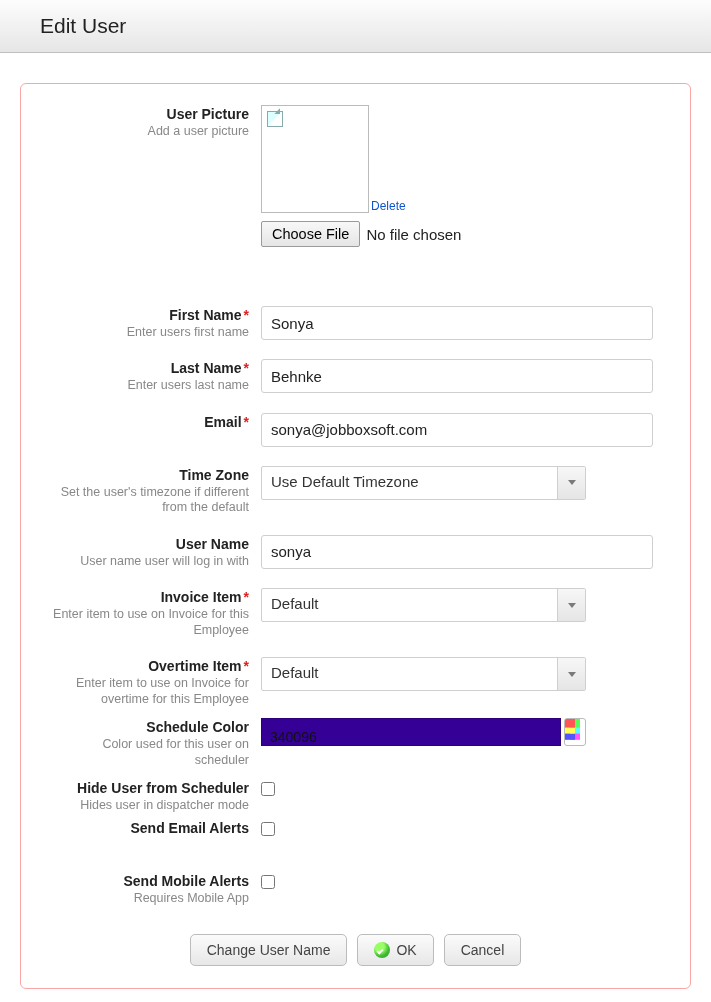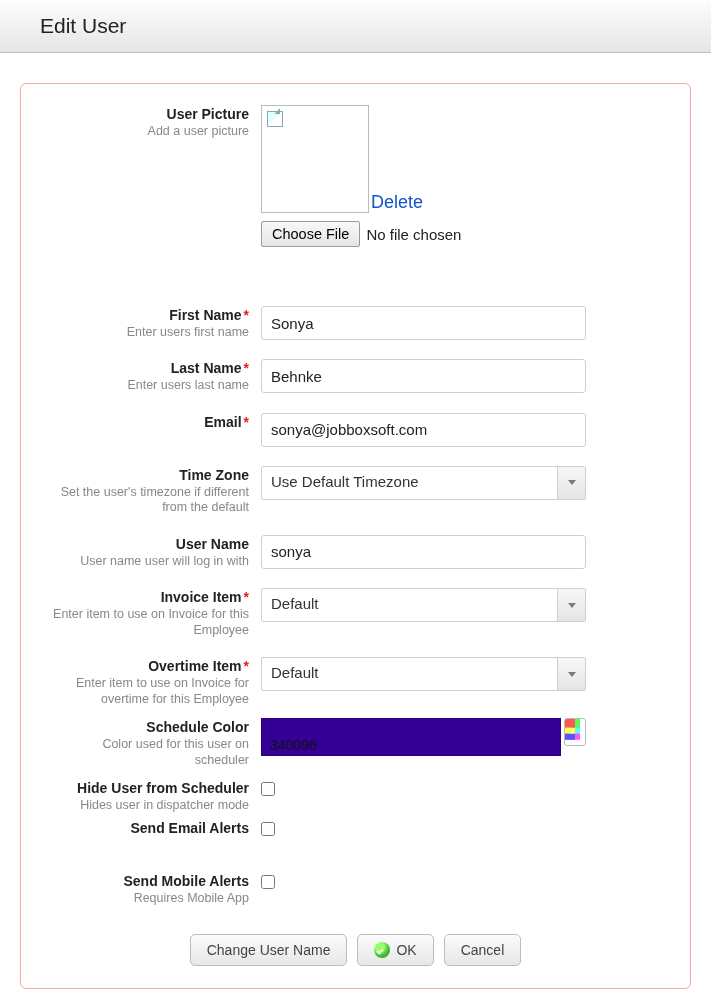--- a/index.html
+++ b/index.html
@@ -48,21 +48,21 @@
   .labelcol .hint {
     font-size: 12.5px;
     color: #888;
     display: block;
     line-height: 1.25;
     margin-top: 1px;
   }
   .req { color: #d22; margin-left: 2px; }
   .fieldcol { flex: 1; padding-top: 1px; }
   .txt {
-    width: 325px;
+    width: 392px;
     height: 34px;
     padding: 4px 9px;
     font-size: 15px;
     border: 1px solid #cfcfcf;
     border-radius: 3px;
     background: #fff;
     color: #222;
   }
   .select-wrap {
     width: 325px;
@@ -109,21 +109,21 @@
   }
   .pic-box .broken::after{
     content:"";
     position:absolute; right:-2px; top:-2px;
     border:4px solid transparent;
     border-left-color:#8aa;
     transform:rotate(45deg);
   }
   .delete-link {
     color: #1155cc;
-    font-size: 18px;
+    font-size: 12px;
     text-decoration: none;
     margin-left: 2px;
     vertical-align: bottom;
     margin-top: 37px;
   }
   .choose-row { margin-top: 8px; display:flex; align-items:center; gap:6px;}
   .btn-native {
     font-family: Arial, sans-serif;
     font-size: 14.5px;
     padding: 4px 10px;
@@ -137,21 +137,21 @@
     width: 325px;
     height: 28px;
     display:flex;
     align-items:stretch;
   }
   .colorfield .swatch {
     flex:1;
     background:#340096;
     color:#111;
     font-size:14px;
-    padding:18px 8px;
+    padding:10px 8px;
     border:1px solid #2b007a;
   }
   .colorfield .picker {
     width:22px;
     margin-left:3px;
     border:1px solid #bbb;
     border-radius:3px;
     background:
       linear-gradient(#f55,#f55) 0 0/50% 33% no-repeat,
       linear-gradient(#5f5,#5f5) 50% 0/50% 33% no-repeat,

